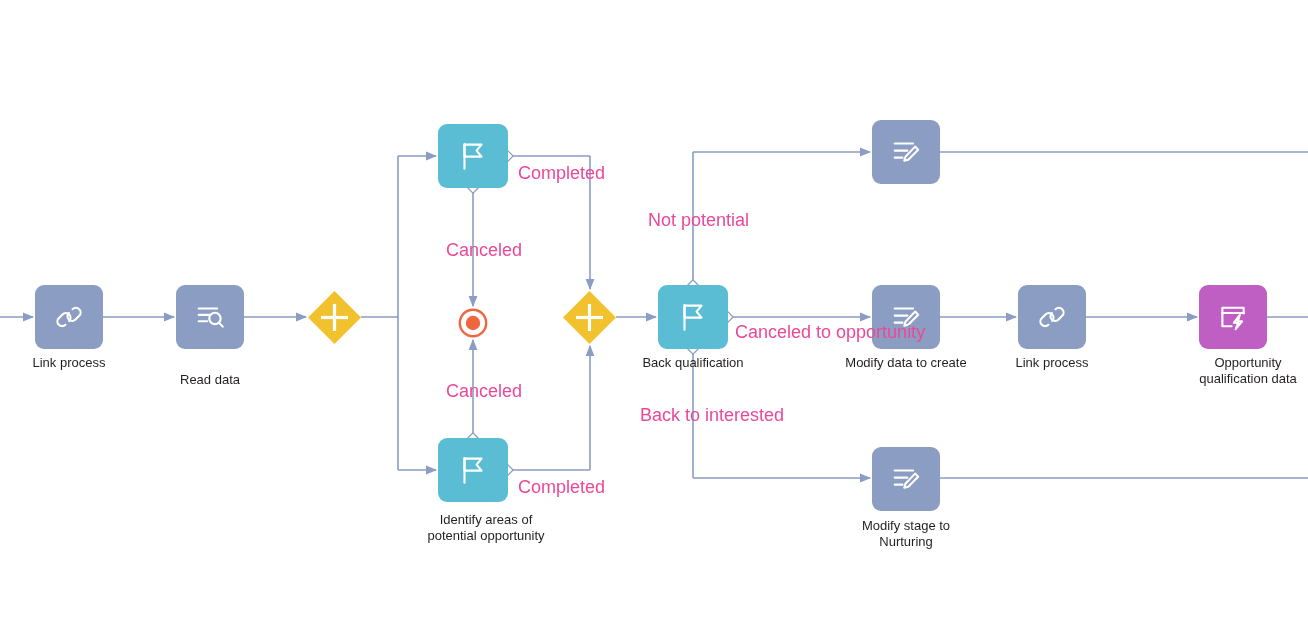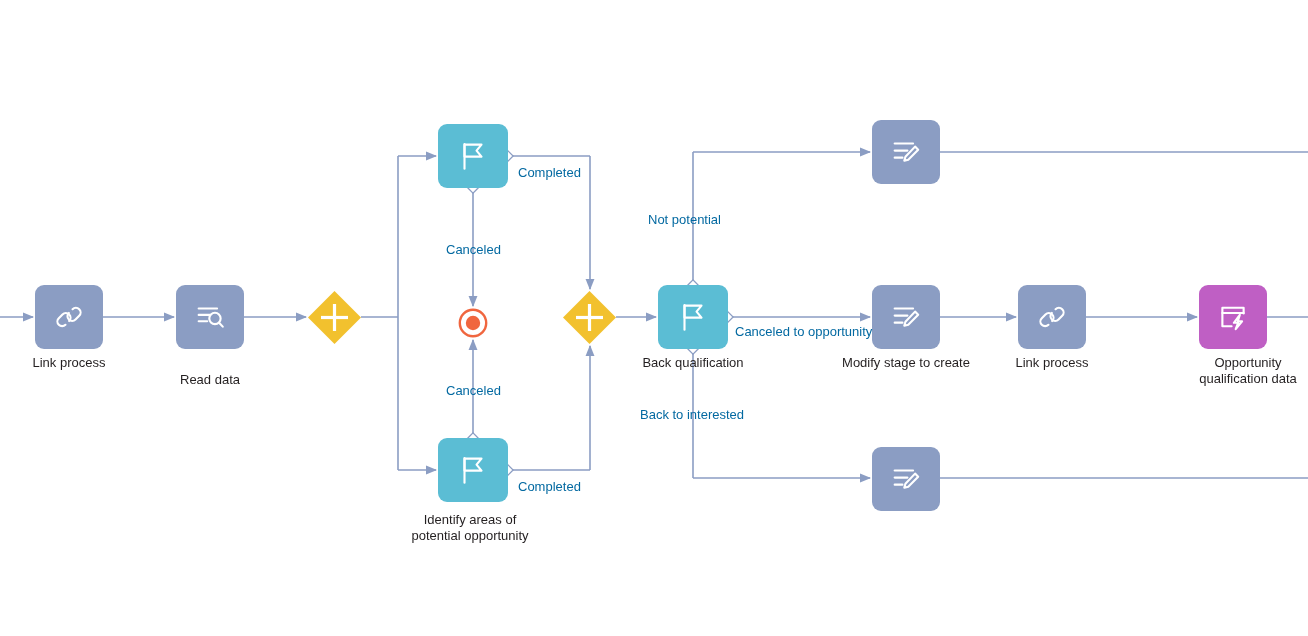--- a/index.html
+++ b/index.html
@@ -47,22 +47,22 @@
     text-align: center;
     color: #231f20;
     font-size: 13px;
     line-height: 16px;
     font-family: "Liberation Sans", sans-serif;
     white-space: pre-line;
     pointer-events: none;
   }
   .edge-label {
     position: absolute;
-    color: #0369a1;
-    font-size: 13px;
+    color: #ec4899;
+    font-size: 18px;
     line-height: 16px;
     font-family: "Liberation Sans", sans-serif;
     white-space: nowrap;
     background: transparent;
     pointer-events: none;
     text-align: right;
   }
   .gateway {
     position: absolute;
   }
@@ -178,21 +178,21 @@
   </div>
 
   <div class="node node-box task-teal" style="left:438px; top:438px; width:70px; height:64px;">
     <span>
       <svg width="34" height="34" viewBox="0 0 24 24" fill="none" stroke="#ffffff" stroke-width="1.5" stroke-linecap="round" stroke-linejoin="round">
         <line x1="6" y1="3.5" x2="6" y2="21"></line>
         <path d="M6 4 L18 4 L14.5 8.2 L18 12.4 L6 12.4 Z"></path>
       </svg>
     </span>
   </div>
-  <div class="node-label" style="left:384px; top:512px; width:172px;">Identify areas of
+  <div class="node-label" style="left:400px; top:512px; width:172px;">Identify areas of
 potential opportunity</div>
 
   <div class="gateway" style="left:563px; top:291px; width:53px; height:53px;">
     <svg width="53" height="53" viewBox="0 0 53 53">
       <polygon points="26.5,0 53,26.5 26.5,53 0,26.5" fill="#f2c12e"></polygon>
       <g stroke="#ffffff" stroke-width="3.2" stroke-linecap="butt">
         <line x1="26.5" y1="13" x2="26.5" y2="40"></line>
         <line x1="13" y1="26.5" x2="40" y2="26.5"></line>
       </g>
     </svg>
@@ -222,21 +222,21 @@
   <div class="node node-box task-blue" style="left:872px; top:285px; width:68px; height:64px;">
     <span>
       <svg width="34" height="34" viewBox="0 0 24 24" fill="none" stroke="#ffffff" stroke-width="1.5" stroke-linecap="round" stroke-linejoin="round">
         <line x1="4" y1="6" x2="17" y2="6"></line>
         <line x1="4" y1="11" x2="13" y2="11"></line>
         <line x1="4" y1="16" x2="9.5" y2="16"></line>
         <path d="M18.4 8.2 L20.6 10.4 L13.6 17.4 L10.8 18.2 L11.6 15.4 Z"></path>
       </svg>
     </span>
   </div>
-  <div class="node-label" style="left:826px; top:355px; width:160px;">Modify stage to create</div>
+  <div class="node-label" style="left:826px; top:355px; width:160px;">Modify data to create</div>
 
   <div class="node node-box task-blue" style="left:1018px; top:285px; width:68px; height:64px;">
     <span>
       <svg width="34" height="34" viewBox="0 0 24 24" fill="none" stroke="#ffffff" stroke-width="1.5" stroke-linecap="round" stroke-linejoin="round">
         <path d="M14.5 6.5 a3.3 3.3 0 0 1 4.7 4.7 l-2.6 2.6 a3.3 3.3 0 0 1 -4.7 -4.7"></path>
         <path d="M9.5 17.5 a3.3 3.3 0 0 1 -4.7 -4.7 l2.6 -2.6 a3.3 3.3 0 0 1 4.7 4.7"></path>
       </svg>
     </span>
   </div>
   <div class="node-label" style="left:992px; top:355px; width:120px;">Link process</div>
@@ -256,20 +256,22 @@
   <div class="node node-box task-blue" style="left:872px; top:447px; width:68px; height:64px;">
     <span>
       <svg width="34" height="34" viewBox="0 0 24 24" fill="none" stroke="#ffffff" stroke-width="1.5" stroke-linecap="round" stroke-linejoin="round">
         <line x1="4" y1="6" x2="17" y2="6"></line>
         <line x1="4" y1="11" x2="13" y2="11"></line>
         <line x1="4" y1="16" x2="9.5" y2="16"></line>
         <path d="M18.4 8.2 L20.6 10.4 L13.6 17.4 L10.8 18.2 L11.6 15.4 Z"></path>
       </svg>
     </span>
   </div>
+  <div class="node-label" style="left:831px; top:518px; width:150px;">Modify stage to
+Nurturing</div>
 
   <div class="edge-label" style="left:518px; top:165px;">Completed</div>
   <div class="edge-label" style="left:446px; top:242px;">Canceled</div>
   <div class="edge-label" style="left:446px; top:383px;">Canceled</div>
   <div class="edge-label" style="left:518px; top:479px;">Completed</div>
   <div class="edge-label" style="left:648px; top:212px;">Not potential</div>
   <div class="edge-label" style="left:735px; top:324px;">Canceled to opportunity</div>
   <div class="edge-label" style="left:640px; top:407px;">Back to interested</div>
 
 </div>

